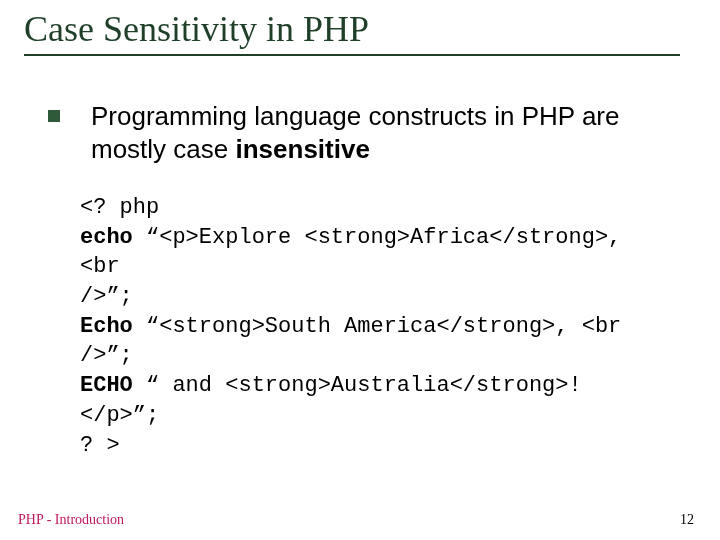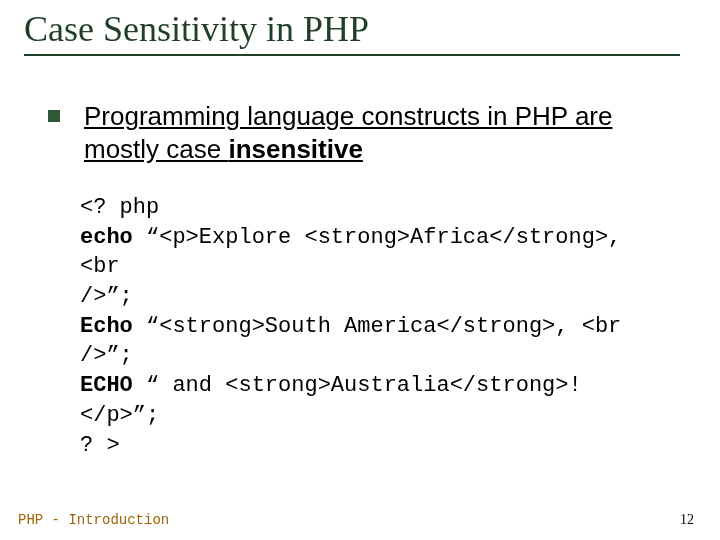--- a/index.html
+++ b/index.html
@@ -38,23 +38,22 @@
   }
   .body {
     position: absolute;
     left: 48px;
     top: 100px;
     right: 48px;
   }
   .bullet-row {
     display: flex;
     align-items: flex-start;
-    gap: 24px;
+    gap: 31px;
     margin-bottom: 28px;
-    text-decoration: underline;
   }
   .bullet-square {
     width: 12px;
     height: 12px;
     background: #2f5a3a;
     margin-top: 10px;
     flex: 0 0 auto;
   }
   .bullet-text {
     font-family: Arial, Helvetica, sans-serif;
@@ -74,23 +73,23 @@
     white-space: pre-wrap;
     word-break: break-word;
   }
   .code-block .kw {
     font-weight: bold;
   }
   .footer-left {
     position: absolute;
     left: 18px;
     bottom: 12px;
-    font-family: Liberation Mono, monospace;
+    font-family: Liberation Serif, serif;
     font-size: 14px;
-    color: #a16207;
+    color: #be185d;
   }
   .footer-right {
     position: absolute;
     right: 10px;
     bottom: 12px;
     font-family: "Times New Roman", Times, serif;
     font-size: 14px;
     color: #000;
   }
 </style>

